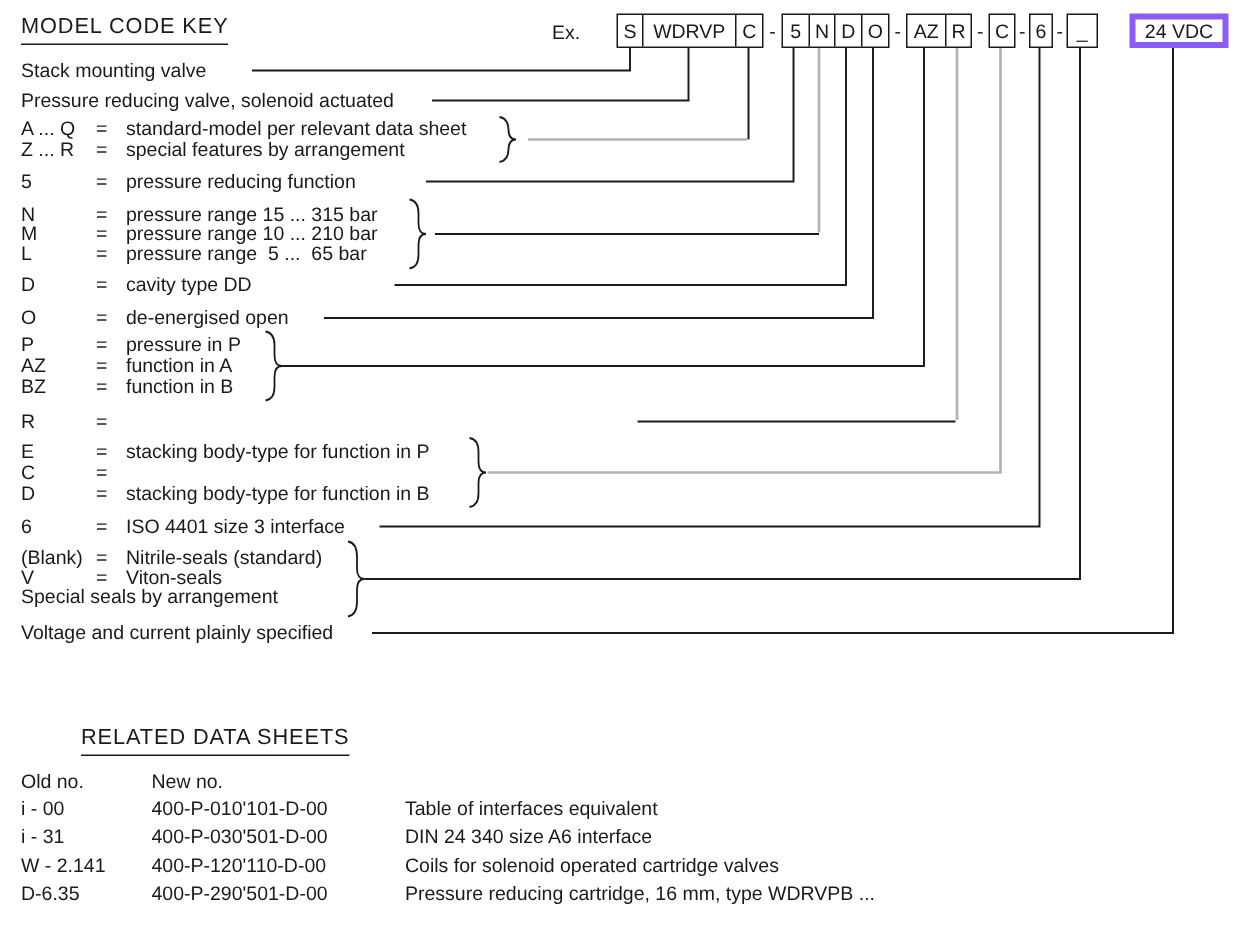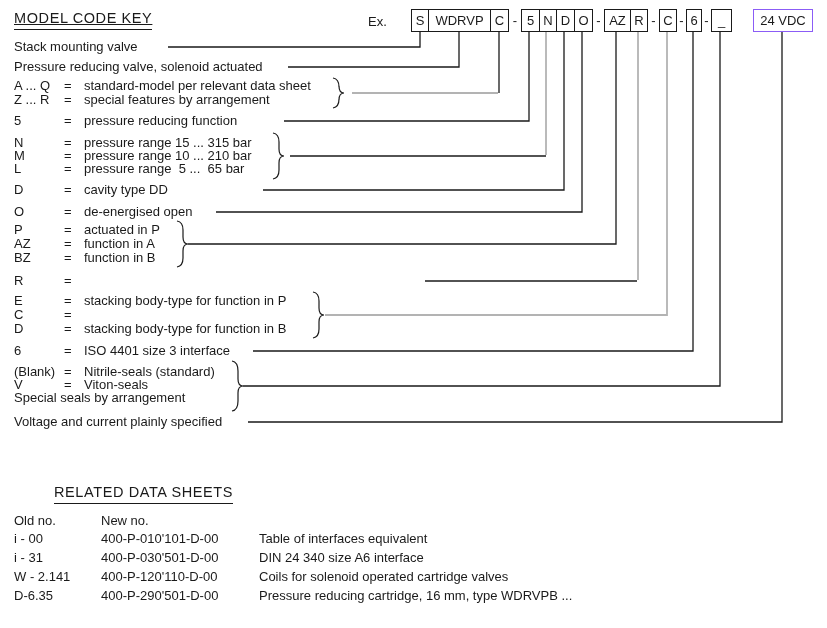--- a/index.html
+++ b/index.html
@@ -4,49 +4,49 @@
 <style>
   html,body{margin:0;padding:0;}
   body{
     width:827px;height:628px;background:#ffffff;
     font-family:"Liberation Sans","DejaVu Sans",sans-serif;
     color:#1a1a1a;position:relative;overflow:hidden;
   }
   .page{position:absolute;inset:0;}
   .main-title{
     position:absolute;left:14px;top:10px;font-size:14.5px;letter-spacing:.6px;
-    border-bottom:1.4px solid #1a1a1a;padding-bottom:3px;white-space:pre;text-decoration:underline;
+    border-bottom:1.4px solid #1a1a1a;padding-bottom:3px;white-space:pre;
   }
   .related-title{
     position:absolute;left:14px;top:484px;font-size:14.5px;letter-spacing:.6px;
     border-bottom:1.4px solid #1a1a1a;padding-bottom:3px;white-space:pre;margin-left:40px;
   }
   .ex-label{position:absolute;left:368px;top:14px;font-size:13px;}
   .code-row{
     position:absolute;left:411px;top:9px;height:23px;display:flex;
     align-items:stretch;font-size:13px;line-height:21px;
   }
   .group{display:flex;border:1px solid #1a1a1a;}
   .seg{display:flex;align-items:center;justify-content:center;border-left:1px solid #1a1a1a;}
   .seg:first-child{border-left:none;}
   .dash{display:flex;align-items:center;justify-content:center;}
   .spacer{width:21px;}
-  .vbox{border:1px solid #8b5cf6;display:flex;align-items:center;justify-content:center;}
+  .vbox{border:4px solid #8b5cf6;display:flex;align-items:center;justify-content:center;}
   .overlay{position:absolute;left:0;top:0;pointer-events:none;}
   .kline{position:absolute;left:0;width:500px;height:14px;font-size:13px;line-height:14px;}
   .kline span{position:absolute;top:0;white-space:pre;}
   .kline .code{left:14px;}
   .kline .eq{left:64px;}
   .kline .desc{left:84px;}
   .kline .plain{left:14px;}
   .trow{position:absolute;left:0;width:827px;height:15px;font-size:13px;line-height:15px;}
   .trow span{position:absolute;top:0;white-space:pre;}
   .trow .c1{left:14px;}
   .trow .c2{left:101px;}
-  .trow .c3{left:259px;}
+  .trow .c3{left:270px;}
 </style>
 </head>
 <body>
 
 <div class="page">
 
   <svg class="overlay" width="827" height="628" viewBox="0 0 827 628">
 
     <g stroke="#1a1a1a" stroke-width="1.3" fill="none">
       <path d="M168 47 H420 V32"></path>
@@ -163,21 +163,21 @@
     </div>
   <div class="kline" style="top:205px">
       <span class="code">O</span>
       <span class="eq">=</span>
       <span class="desc">de-energised open</span>
     </div>
 
   <div class="kline" style="top:223px">
       <span class="code">P</span>
       <span class="eq">=</span>
-      <span class="desc">actuated in P</span>
+      <span class="desc">pressure in P</span>
     </div>
   <div class="kline" style="top:237px">
       <span class="code">AZ</span>
       <span class="eq">=</span>
       <span class="desc">function in A</span>
     </div>
   <div class="kline" style="top:251px">
       <span class="code">BZ</span>
       <span class="eq">=</span>
       <span class="desc">function in B</span>

